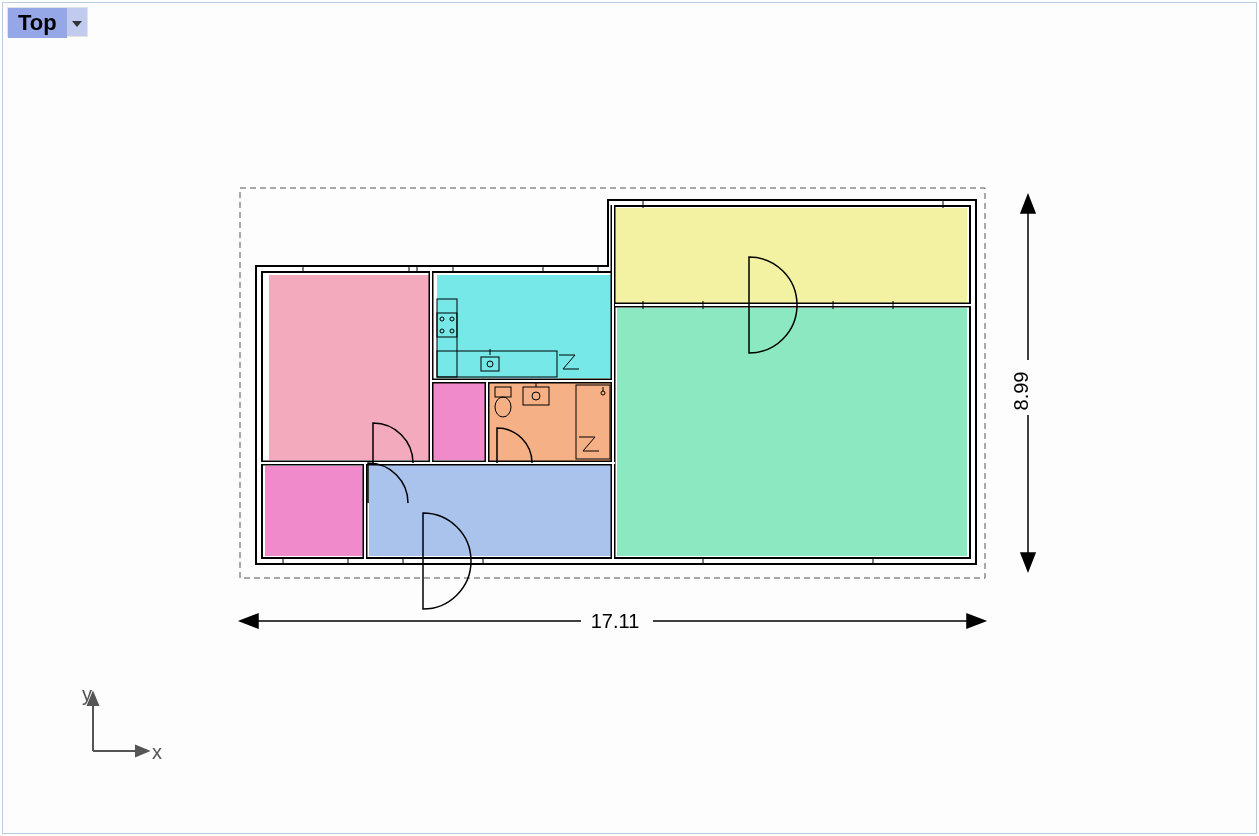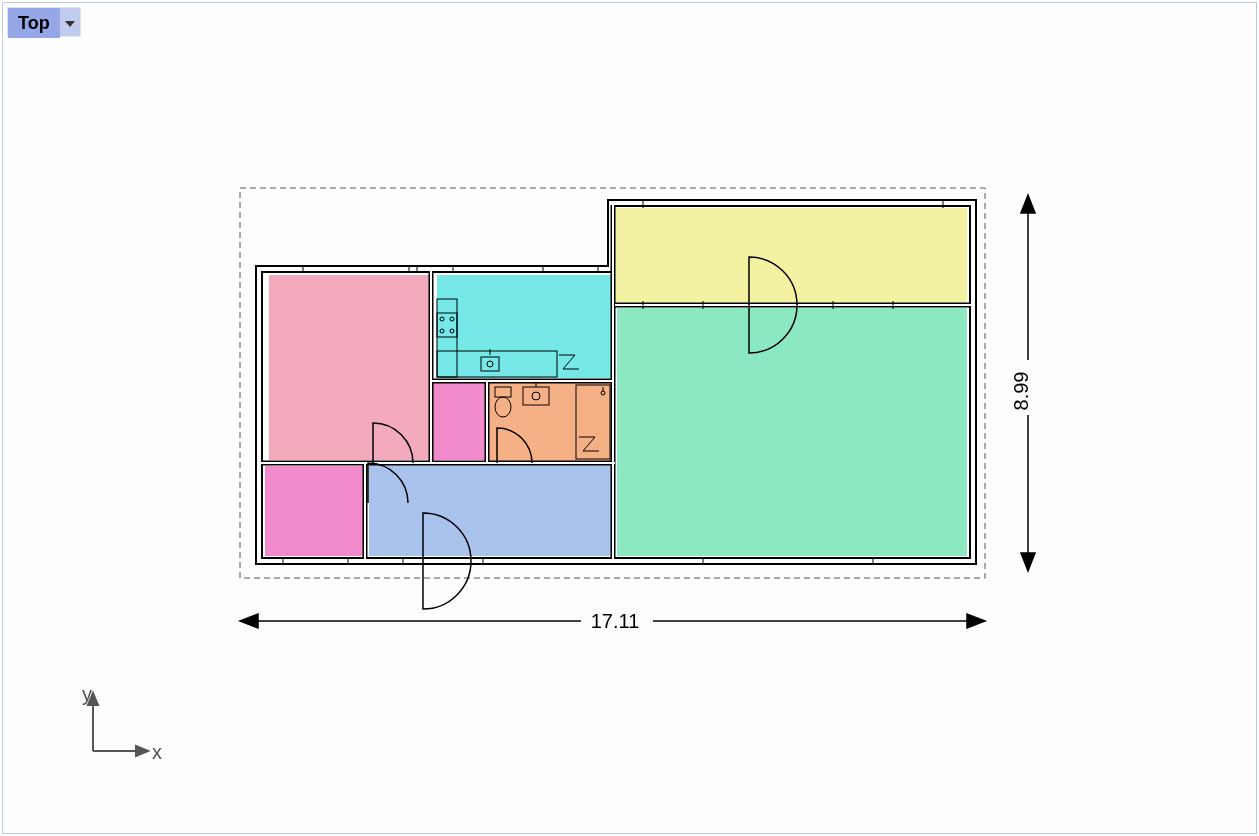--- a/index.html
+++ b/index.html
@@ -1,18 +1,18 @@
 <!DOCTYPE html>
 <html><head>
 <meta charset="utf-8">
 <style>
   html,body{margin:0;padding:0;width:1259px;height:836px;background:#fff;font-family:Arial,Helvetica,sans-serif;overflow:hidden}
   .viewport{position:absolute;left:2px;top:2px;width:1253px;height:830px;border:1px solid #b8cde0;background:#fdfdfd}
   .view-label{position:absolute;left:5px;top:5px;height:28px;display:flex;align-items:stretch;box-shadow:0 0 0 1px rgba(0,0,0,.1)}
-  .view-label .name{background:#95a7e6;color:#000;font-weight:bold;font-size:18px;padding:15px 10px;display:flex;align-items:center}
+  .view-label .name{background:#95a7e6;color:#000;font-weight:bold;font-size:22px;padding:15px 10px;display:flex;align-items:center}
   .view-label .drop{width:20px;background:#c0cbee;display:flex;align-items:center;justify-content:center;cursor:pointer}
   .view-label .drop svg{width:10px;height:6px}
   .axis{position:absolute;left:75px;top:688px;color:#555;font-size:20px}
   .axis svg{overflow:visible}
   .stage{position:absolute;left:0;top:0;width:1259px;height:836px}
   text{font-family:Arial,Helvetica,sans-serif}
 </style>
 </head>
 <body>
 

